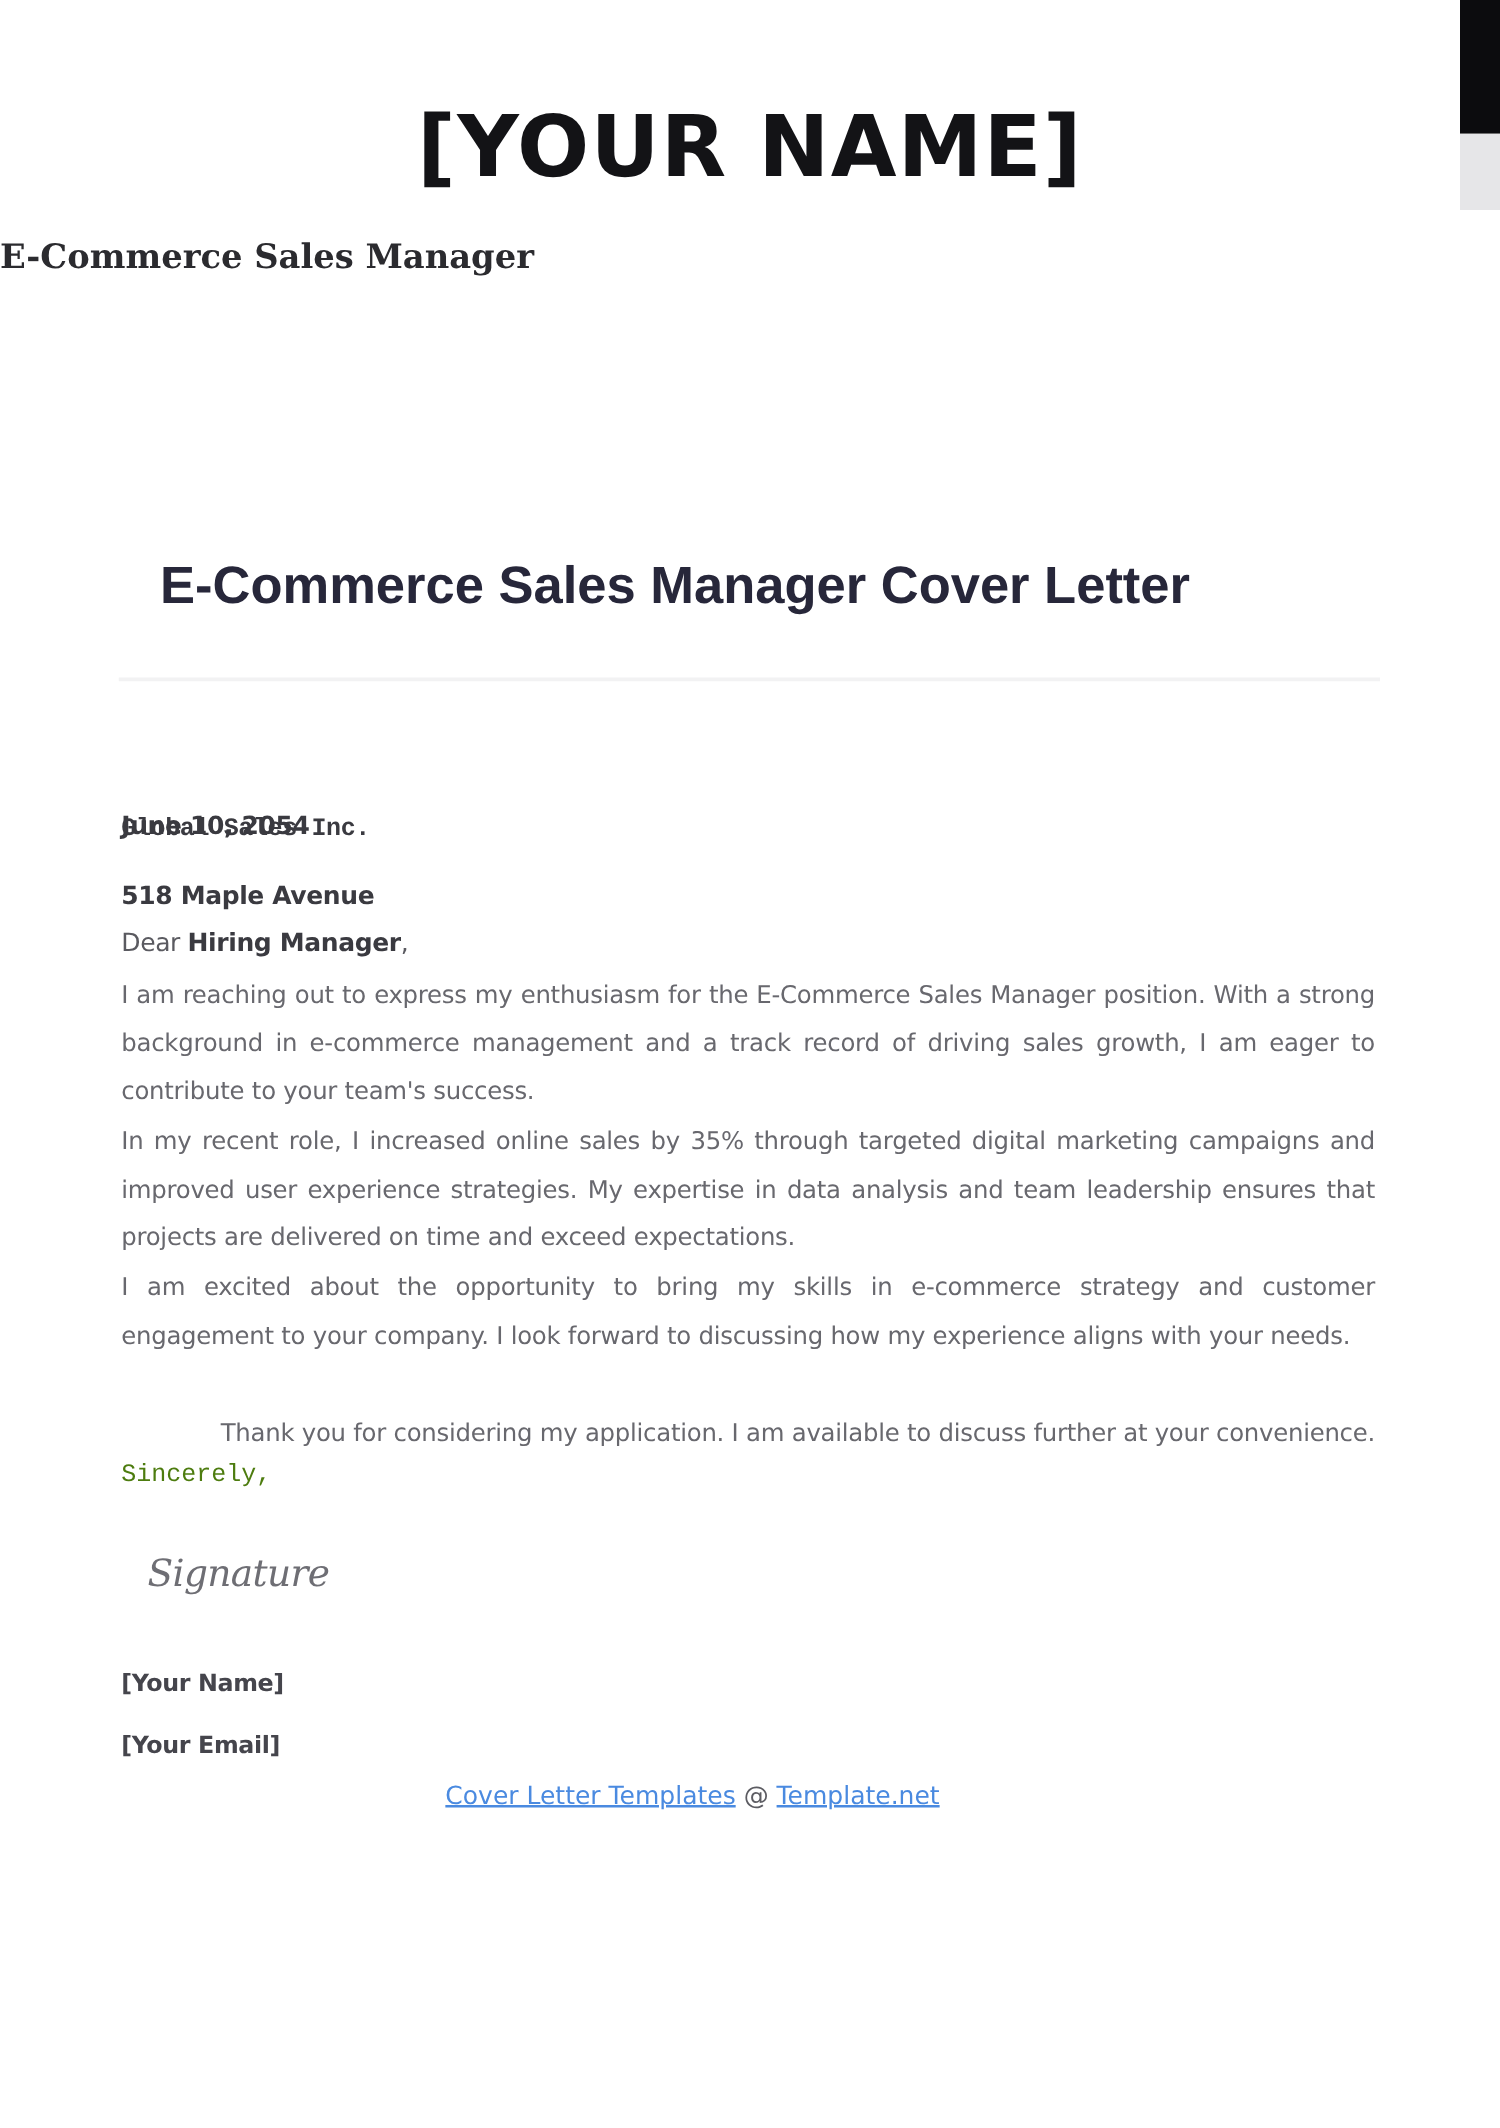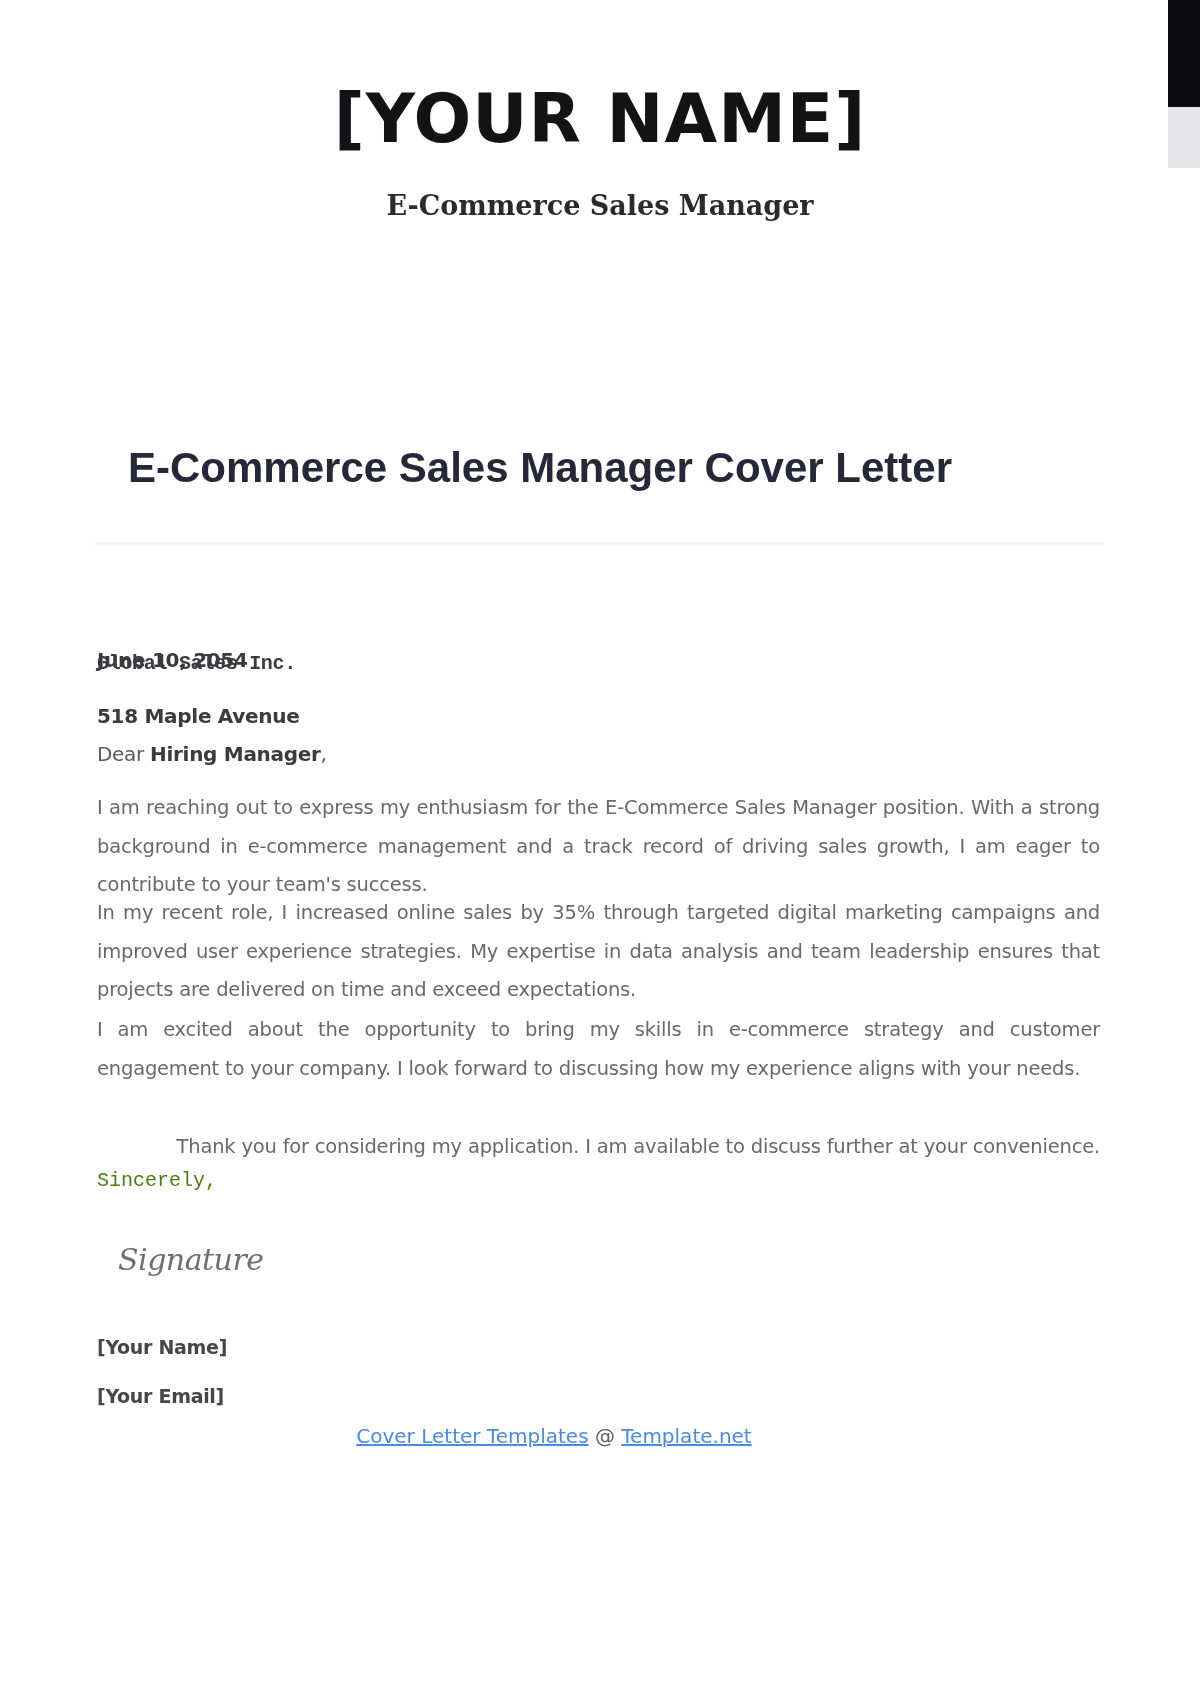--- a/index.html
+++ b/index.html
@@ -41,21 +41,20 @@
       font-size: 68px;
       letter-spacing: 1px;
       color: #131316;
       line-height: 90px;
     }
     .job-title {
       position: absolute;
       left: 0;
       width: 1200px;
       top: 186px;
-      text-align: center;
       font-family: "DejaVu Serif", serif;
       font-weight: bold;
       font-size: 27px;
       color: #2b2b2f;
       line-height: 40px;
     }
     .letter-title {
       position: absolute;
       left: 0;
       width: 1080px;
@@ -106,21 +105,21 @@
       position: absolute;
       left: 97px;
       width: 1003px;
       font-family: "DejaVu Sans", sans-serif;
       font-size: 19.5px;
       color: #68686e;
       line-height: 38.5px;
       text-align: justify;
       letter-spacing: -0.2px;
     }
-    .para-1 { top: 777px; margin-top: 12px; }
+    .para-1 { top: 777px; }
     .para-2 { top: 894px; }
     .para-3 { top: 1011px; }
     .para-4 { top: 1128px; text-align: right; }
     .closing {
       position: absolute;
       left: 97px;
       top: 1167px;
       font-family: Liberation Mono, monospace;
       font-size: 20px;
       color: #4d7c0f;

